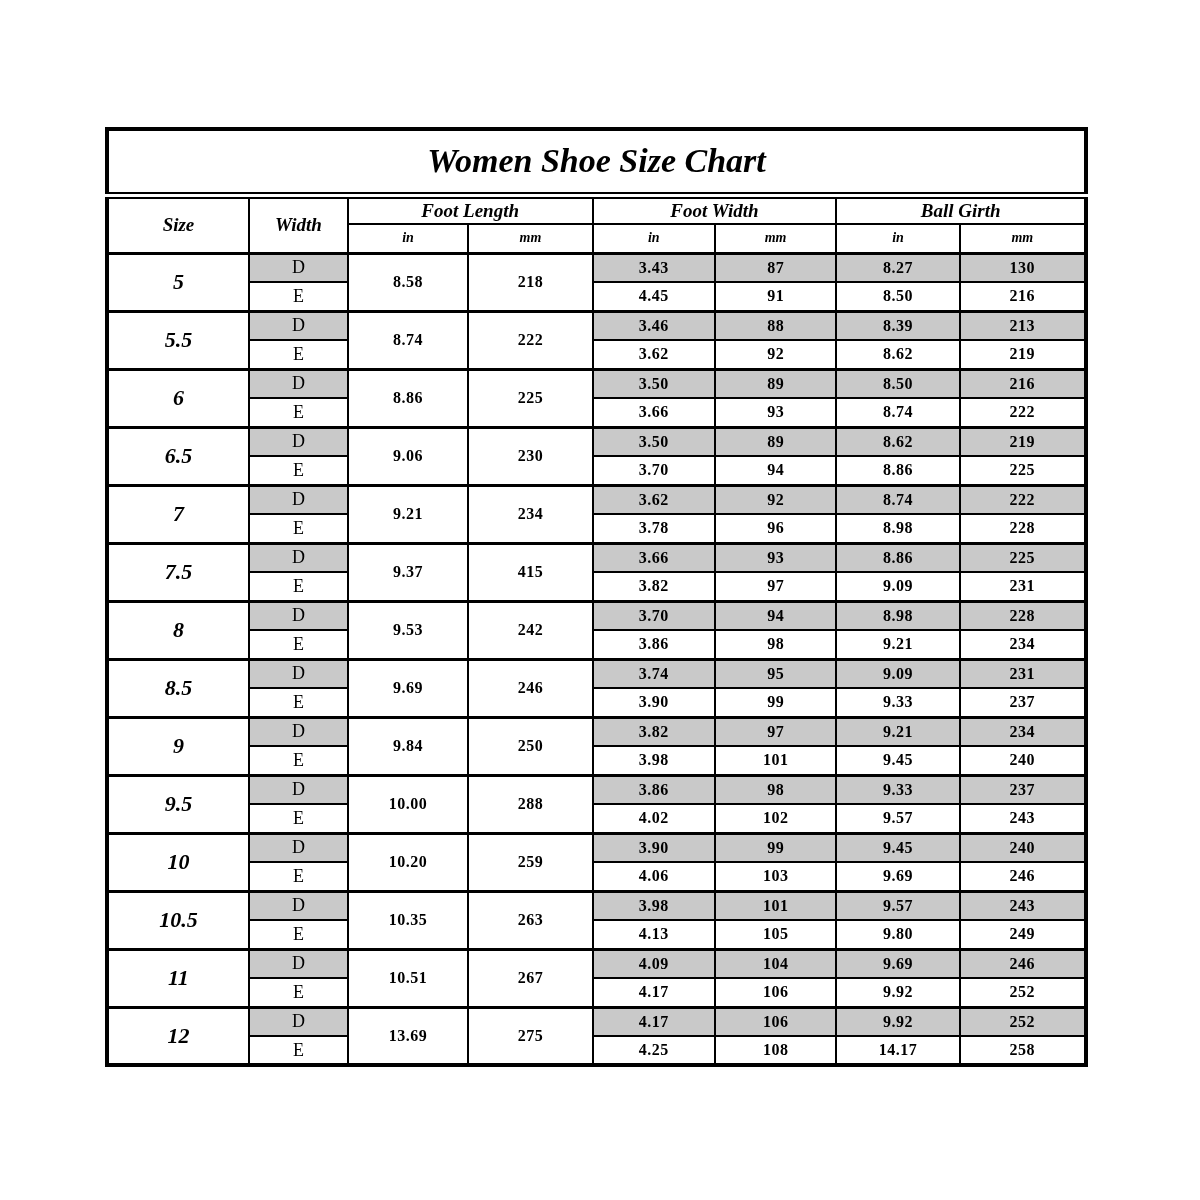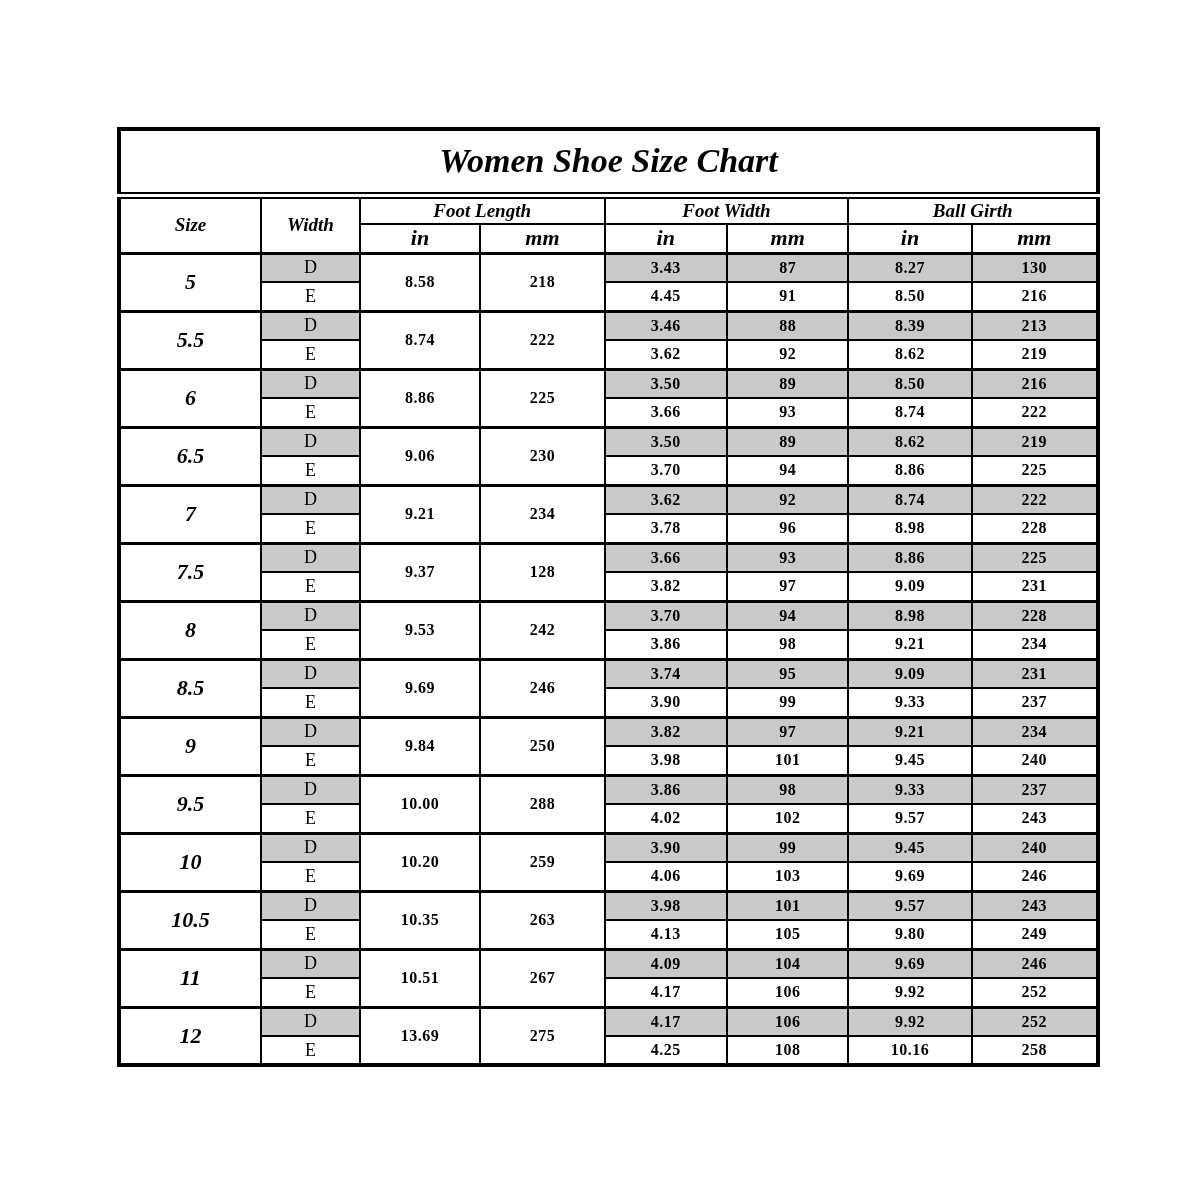--- a/index.html
+++ b/index.html
@@ -9,21 +9,21 @@
     font-family: "Liberation Serif", serif;
     color: #000;
   }
   .page {
     position: relative;
     width: 1200px; height: 1200px;
     background: #ffffff;
   }
   table.size-chart {
     position: absolute;
-    left: 117px; top: 127px;
+    left: 105px; top: 127px;
     width: 983px;
     border-collapse: collapse;
     table-layout: fixed;
     border: 4px solid var(--border-color, #000);
   }
   td, th {
     border: 2px solid var(--border-color, #000);
     text-align: center;
     vertical-align: middle;
     overflow: hidden;
@@ -37,21 +37,21 @@
     border-bottom: 7px double var(--border-color, #000);
     background: #ffffff;
   }
   th.hdr {
     font-style: italic;
     font-weight: bold;
     font-size: 19px;
     background: #ffffff;
   }
   th.group-hdr { height: 29px; }
-  th.sub-hdr { height: 29px; font-size: 22px; }
+  th.sub-hdr { height: 29px; font-size: 14px; }
   tbody td {
     height: 29px;
     font-size: 16px;
     font-weight: bold;
   }
   td.size-cell {
     font-size: 22px;
     font-style: italic;
     background: #ffffff;
   }
@@ -181,21 +181,21 @@
           <td class="width-cell">E</td>
           <td class="num-cell">3.78</td>
           <td class="num-cell">96</td>
           <td class="num-cell">8.98</td>
           <td class="num-cell">228</td>
         </tr>
         <tr class="group-start">
           <td class="size-cell" rowspan="2">7.5</td>
           <td class="width-cell shaded">D</td>
           <td class="num-cell" rowspan="2">9.37</td>
-          <td class="num-cell" rowspan="2">128</td>
+          <td class="num-cell" rowspan="2">415</td>
           <td class="num-cell shaded">3.66</td>
           <td class="num-cell shaded">93</td>
           <td class="num-cell shaded">8.86</td>
           <td class="num-cell shaded">225</td>
         </tr>
         <tr>
           <td class="width-cell">E</td>
           <td class="num-cell">3.82</td>
           <td class="num-cell">97</td>
           <td class="num-cell">9.09</td>
@@ -327,18 +327,18 @@
           <td class="num-cell" rowspan="2">275</td>
           <td class="num-cell shaded">4.17</td>
           <td class="num-cell shaded">106</td>
           <td class="num-cell shaded">9.92</td>
           <td class="num-cell shaded">252</td>
         </tr>
         <tr>
           <td class="width-cell">E</td>
           <td class="num-cell">4.25</td>
           <td class="num-cell">108</td>
-          <td class="num-cell">10.16</td>
+          <td class="num-cell">14.17</td>
           <td class="num-cell">258</td>
         </tr>
       </tbody>
   </table>
 </div>
 
 </body></html>

